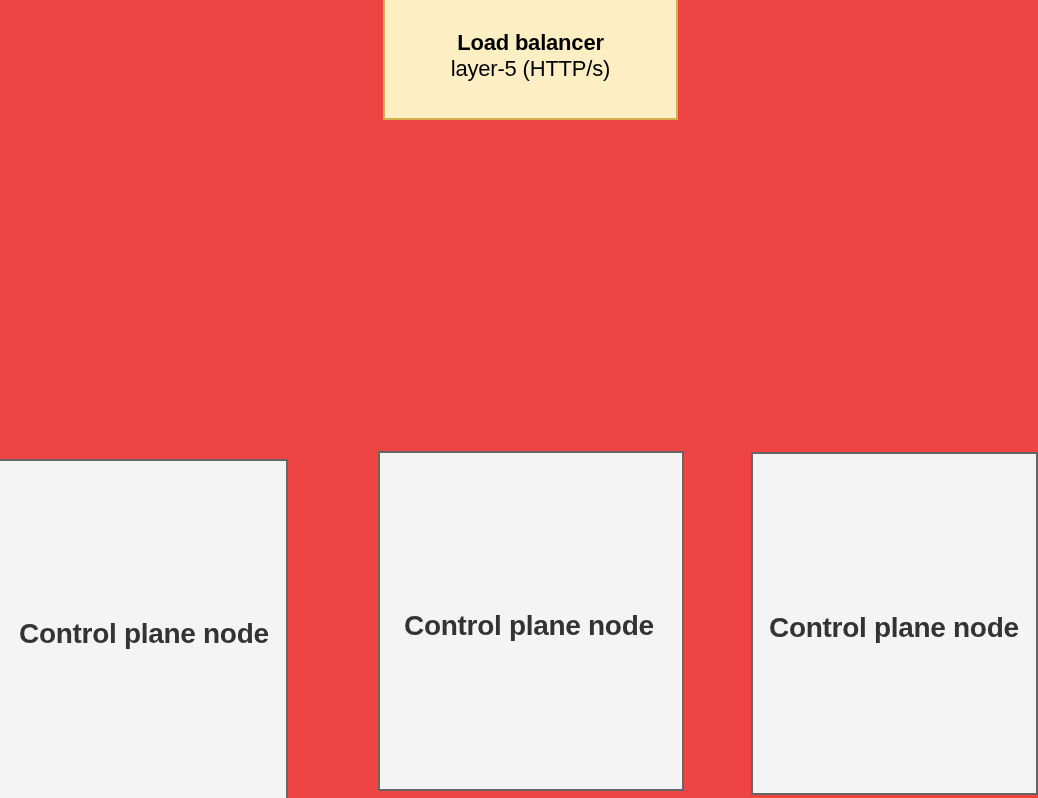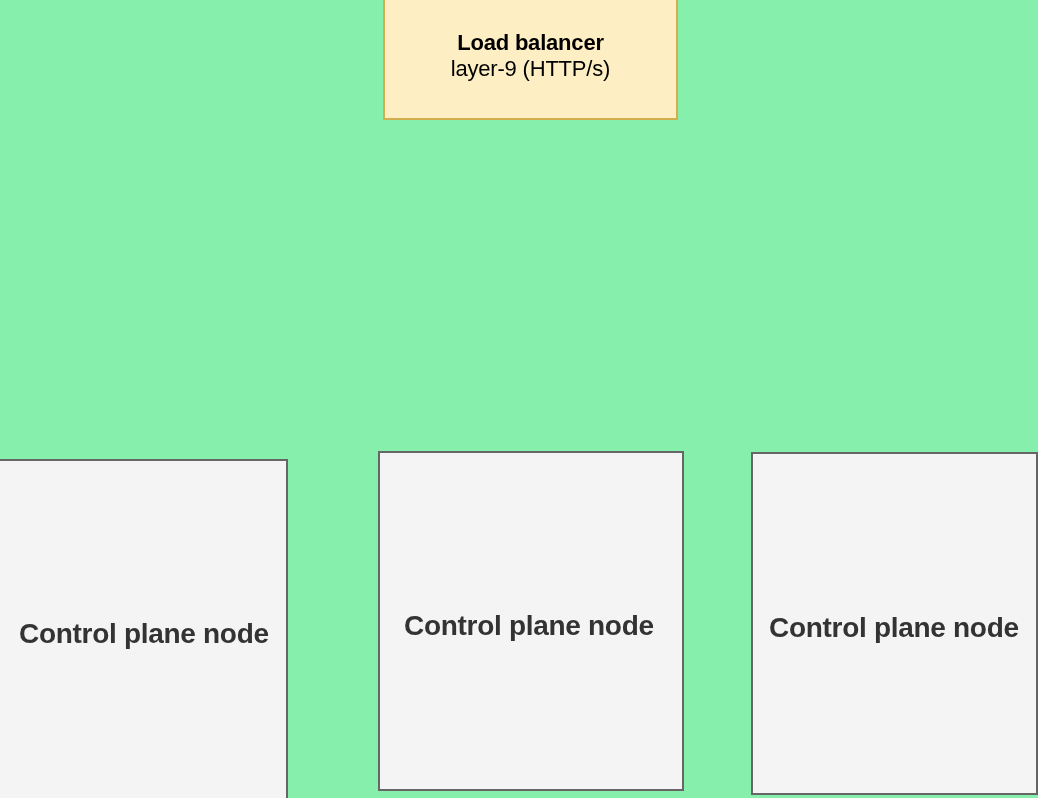--- a/index.html
+++ b/index.html
@@ -12,21 +12,21 @@
     width: 1038px;
     height: 798px;
     overflow: hidden;
     font-family: "Liberation Sans", sans-serif;
     -webkit-font-smoothing: antialiased;
   }
   #diagram-canvas {
     position: relative;
     width: 1038px;
     height: 798px;
-    background: #86efac;
+    background: #ef4444;
     overflow: hidden;
   }
 
   
   .lb-node {
     position: absolute;
     left: 383px;
     top: -8px;
     width: 295px;
     height: 128px;
@@ -104,21 +104,21 @@
     top: 158px;
   }
 </style>
 </head>
 <body>
 
 <div id="diagram-canvas">
 
   <div class="lb-node" id="load-balancer-node">
     <div class="lb-title">Load balancer</div>
-    <div class="lb-subtitle">layer-9 (HTTP/s)</div>
+    <div class="lb-subtitle">layer-5 (HTTP/s)</div>
   </div>
 
   <div class="cp-node" id="cp-node-1">
     <div class="cp-label">Control plane node</div>
   </div>
 
   <div class="cp-node" id="cp-node-2">
     <div class="cp-label">Control plane node</div>
   </div>
 

